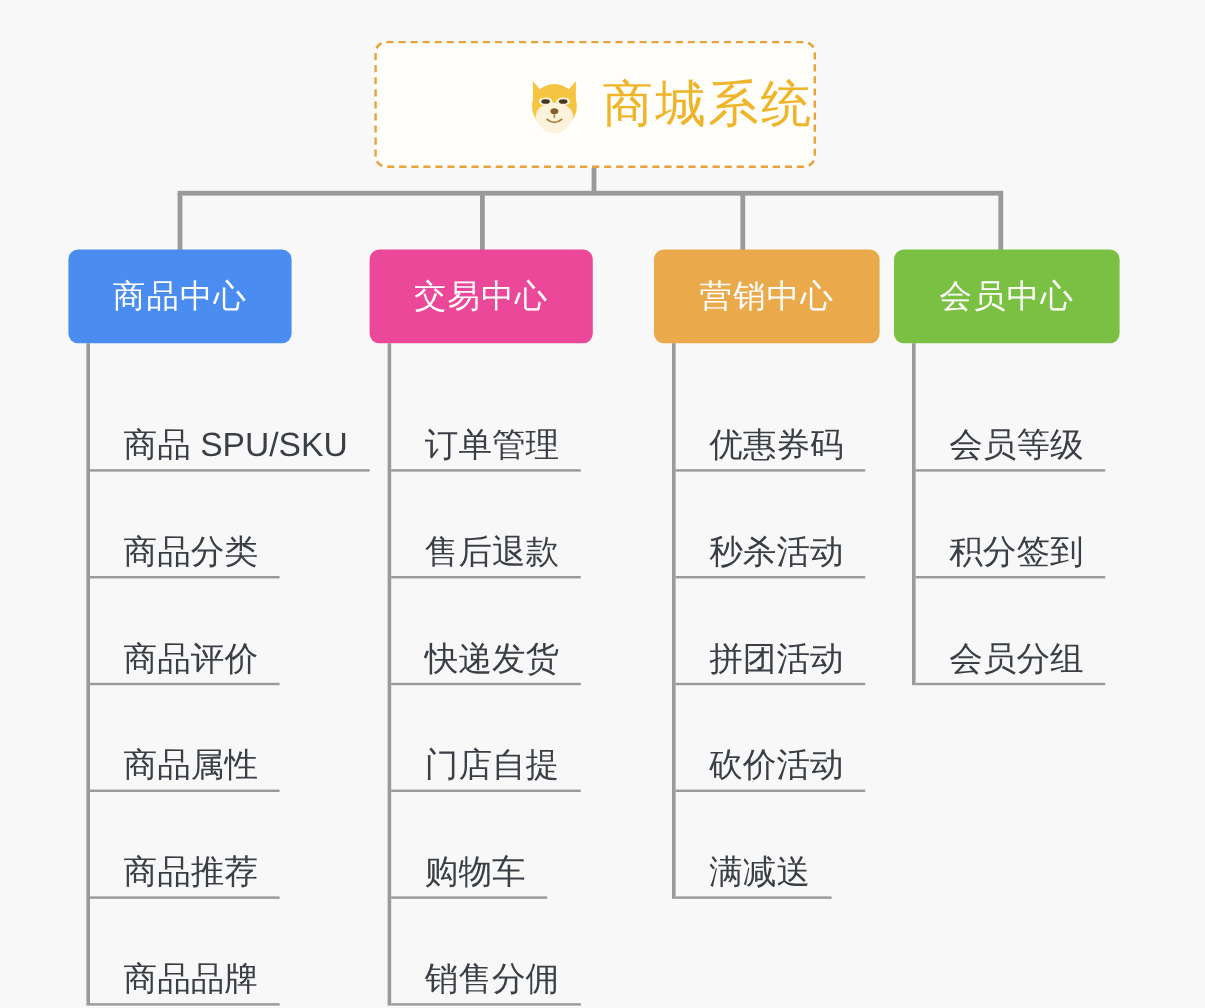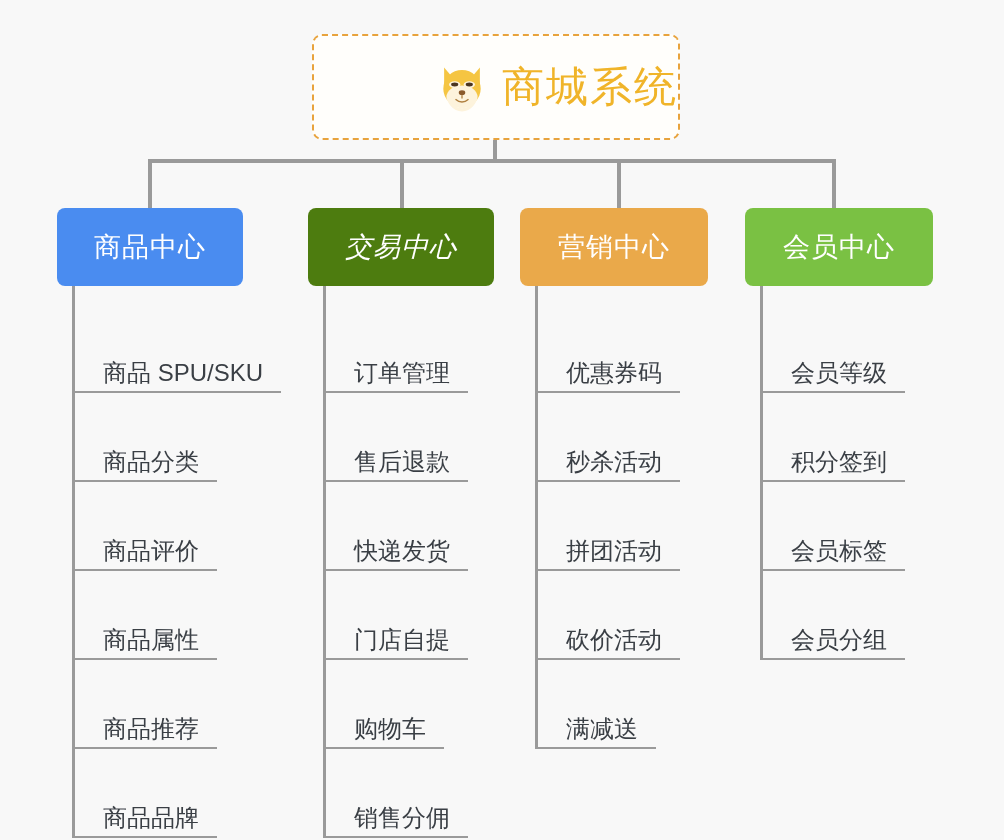--- a/index.html
+++ b/index.html
@@ -61,21 +61,21 @@
   .drop-3 { left: 617px; }
   .drop-4 { left: 832px; }
 
   
   .column {
     position: absolute;
     top: 208px;
   }
   .col-1 { left: 57px;  width: 186px; }
   .col-2 { left: 308px; width: 186px; }
-  .col-3 { left: 520px; width: 188px; }
+  .col-3 { left: 545px; width: 188px; }
   .col-4 { left: 745px; width: 188px; }
 
   .cat-header {
     width: 100%;
     height: 78px;
     border-radius: 8px;
     display: flex;
     align-items: center;
     justify-content: center;
     color: #ffffff;
@@ -94,21 +94,21 @@
     padding-top: 18px;
   }
   .leaf-item {
     height: 89px;
     display: flex;
     flex-direction: column;
     justify-content: flex-end;
     align-items: flex-start;
   }
   .leaf-label {
-    font-size: 24px;
+    font-size: 28px;
     color: #3a3f45;
     padding: 0 18px 6px 28px;
     white-space: nowrap;
     line-height: 1;
     border-bottom: 2px solid #9a9a9a;
     display: inline-block;
   }
 </style>
 </head>
 <body>
@@ -162,21 +162,21 @@
       <div class="leaf-item">
           <span class="leaf-label">商品推荐</span>
         </div>
       <div class="leaf-item">
           <span class="leaf-label">商品品牌</span>
         </div>
     </div>
   </div>
 
   <div class="column col-2">
-    <div class="cat-header" style="background: #4d7c0f; font-style: italic;">
+    <div class="cat-header" style="background: #ec4899;">
       <span>交易中心</span>
     </div>
     <div class="leaf-wrap">
       <div class="leaf-item">
           <span class="leaf-label">订单管理</span>
         </div>
       <div class="leaf-item">
           <span class="leaf-label">售后退款</span>
         </div>
       <div class="leaf-item">
@@ -222,21 +222,18 @@
       <span>会员中心</span>
     </div>
     <div class="leaf-wrap">
       <div class="leaf-item">
           <span class="leaf-label">会员等级</span>
         </div>
       <div class="leaf-item">
           <span class="leaf-label">积分签到</span>
         </div>
       <div class="leaf-item">
-          <span class="leaf-label">会员标签</span>
-        </div>
-      <div class="leaf-item">
           <span class="leaf-label">会员分组</span>
         </div>
     </div>
   </div>
 
 </div>
 
 </body></html>

